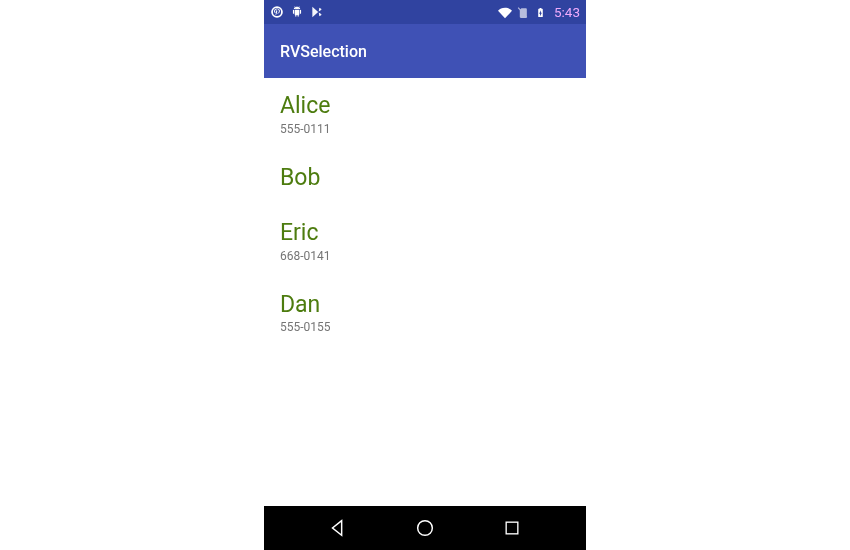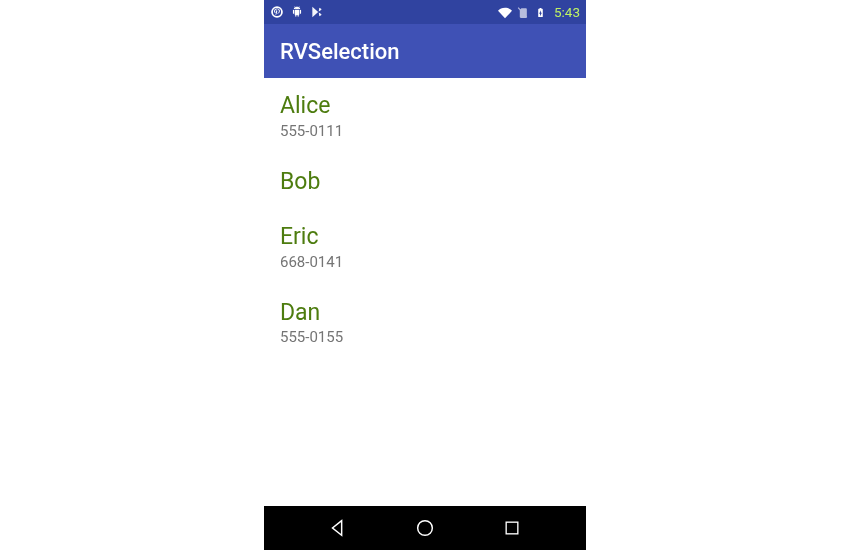--- a/index.html
+++ b/index.html
@@ -16,21 +16,21 @@
       width: 322px;
       height: 550px;
       background: #fff;
       display: flex;
       flex-direction: column;
       position: relative;
     }
     .status-bar {
       height: 24px;
       background: #3043a0;
-      color: #bef264;
+      color: #f0abfc;
       display: flex;
       align-items: center;
       justify-content: space-between;
       padding: 0 6px;
       font-size: 13px;
     }
     .status-left, .status-right {
       display: flex;
       align-items: center;
       gap: 6px;
@@ -48,39 +48,39 @@
       font-weight: 400;
       margin-left: 2px;
     }
     .app-bar {
       height: 54px;
       background: #3f51b5;
       color: #fff;
       display: flex;
       align-items: center;
       padding: 0 16px;
-      font-size: 22px;
+      font-size: 16px;
       font-weight: 500;
     }
     .list {
       flex: 1;
       background: #fff;
       overflow: hidden;
     }
     .list-item {
       padding: 14px 16px 14px 16px;
     }
     .item-name {
       font-size: 23px;
       color: #4d7c0f;
       font-weight: 400;
       line-height: 1.2;
     }
     .item-phone {
-      font-size: 15px;
+      font-size: 12px;
       color: #757575;
       margin-top: 2px;
     }
     .nav-bar {
       height: 44px;
       background: #000;
       display: flex;
       align-items: center;
       justify-content: space-around;
       padding: 0 30px;

